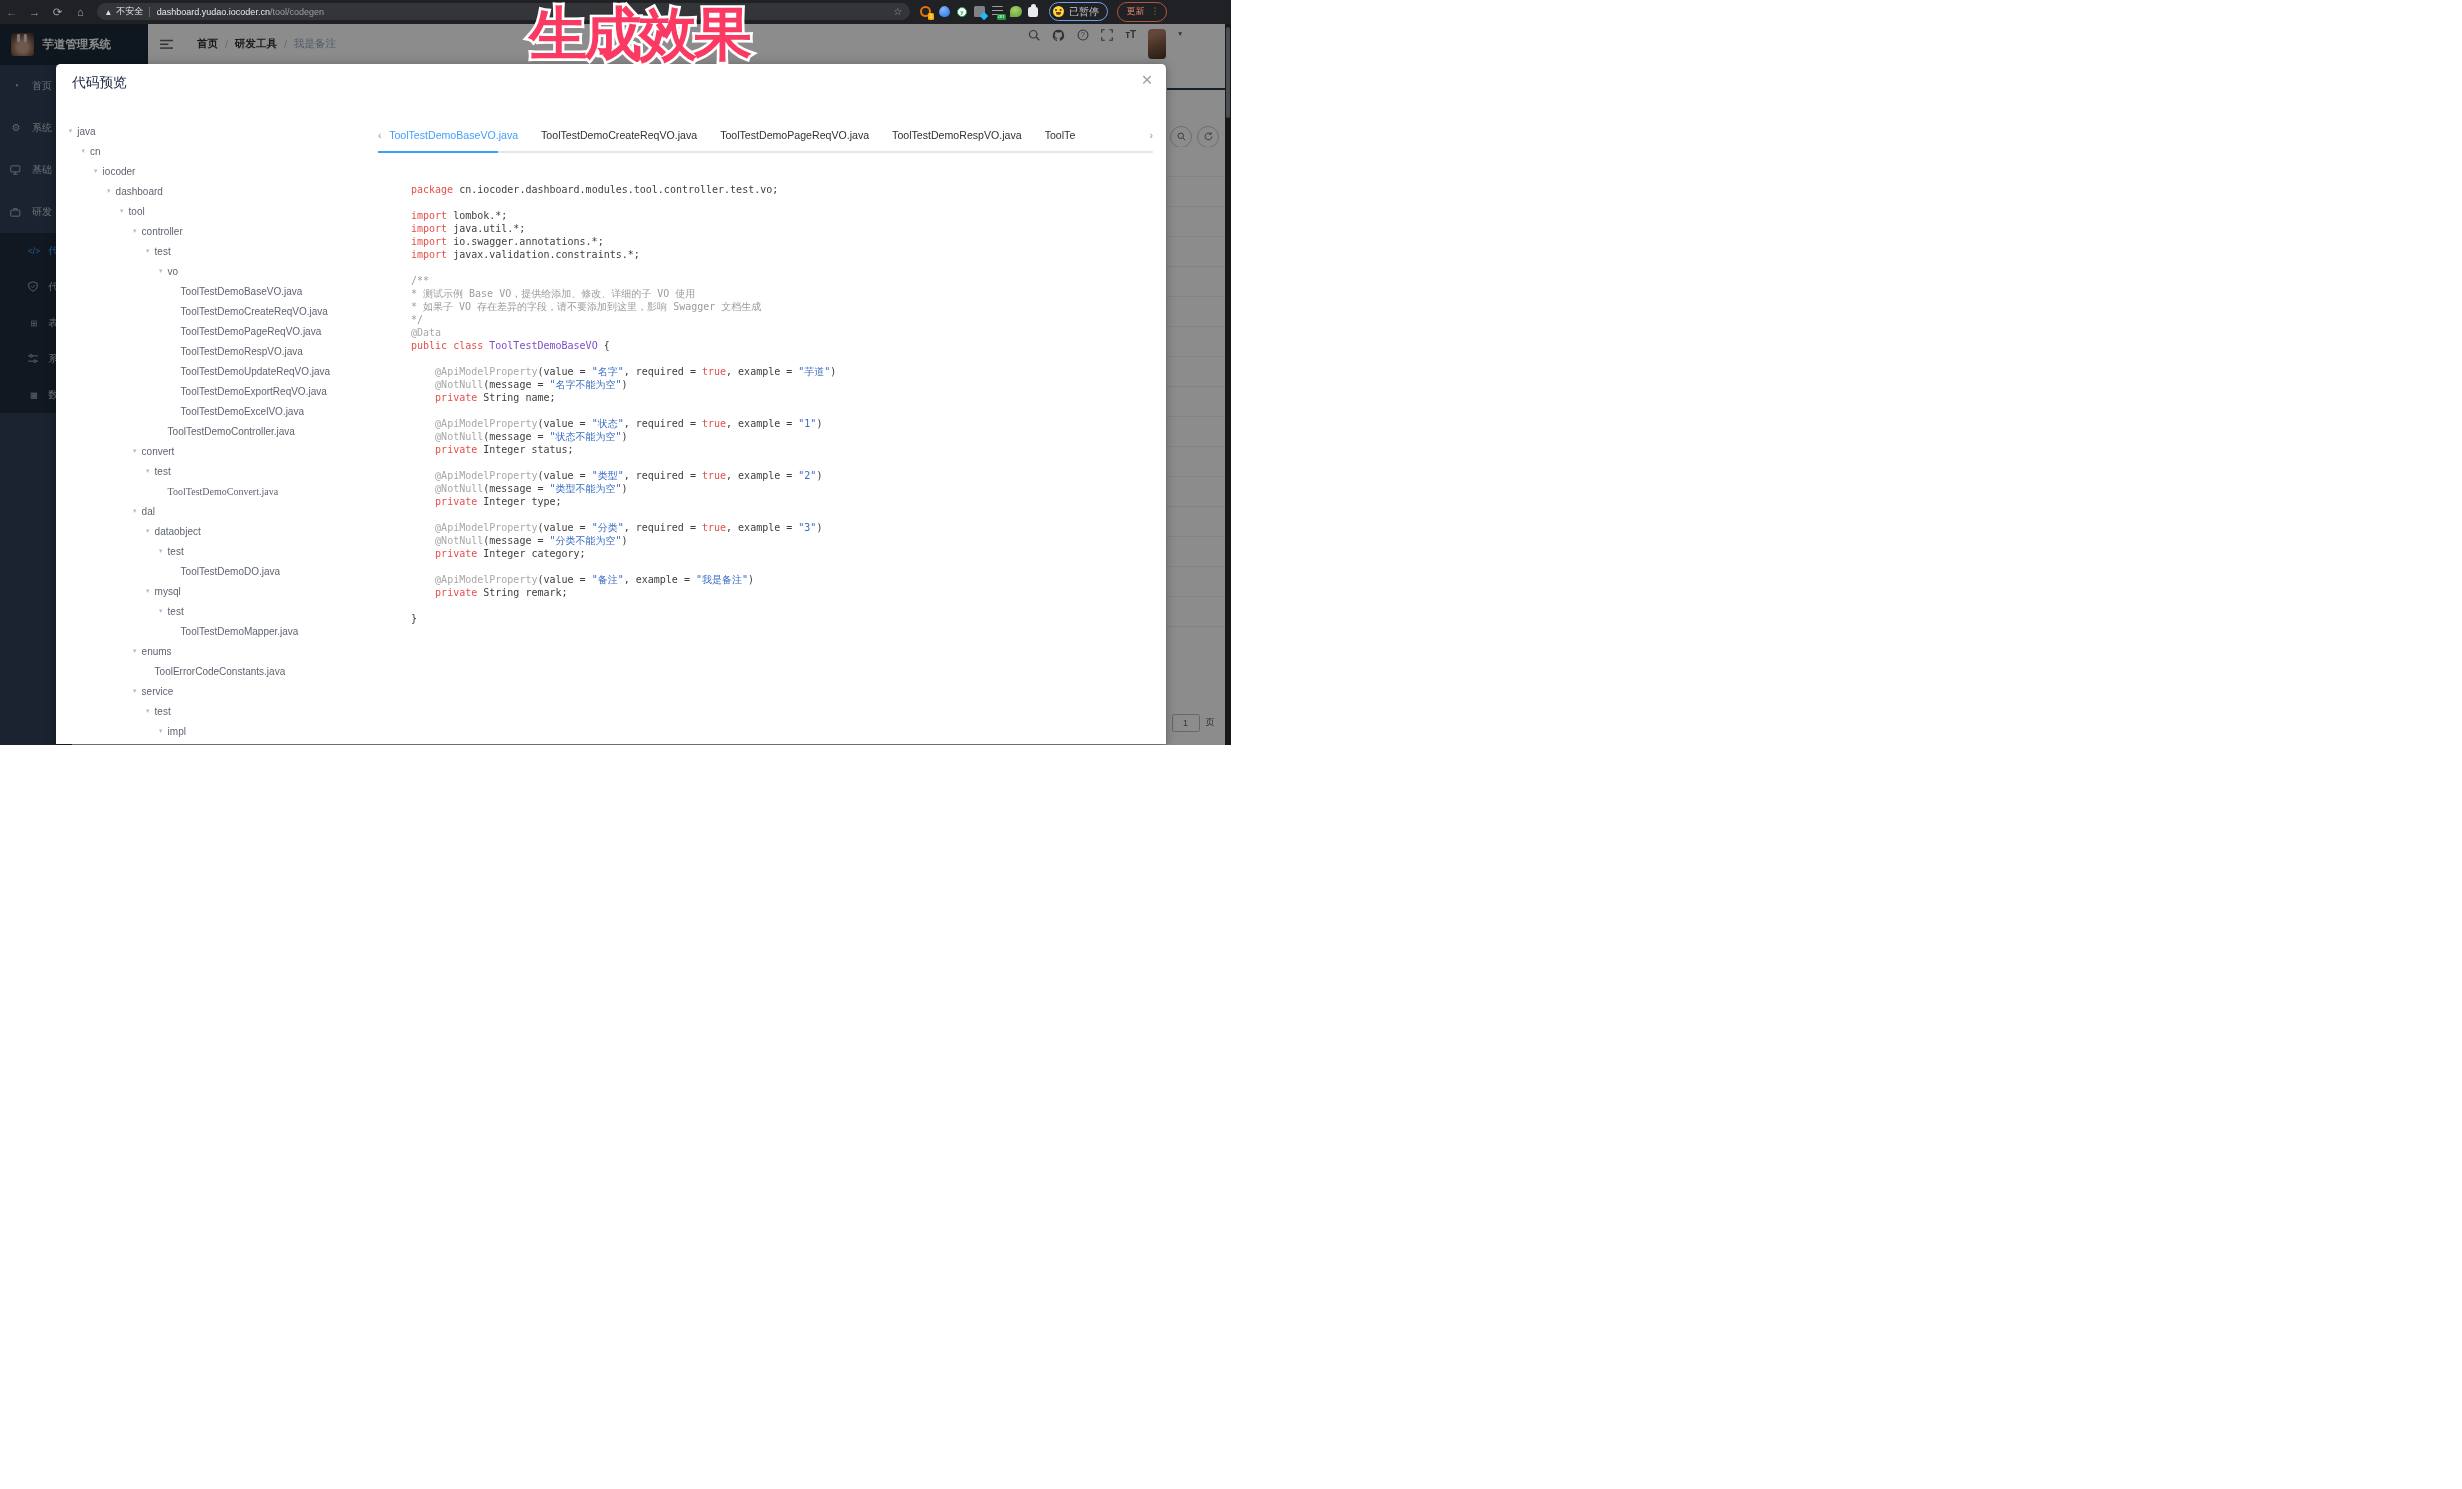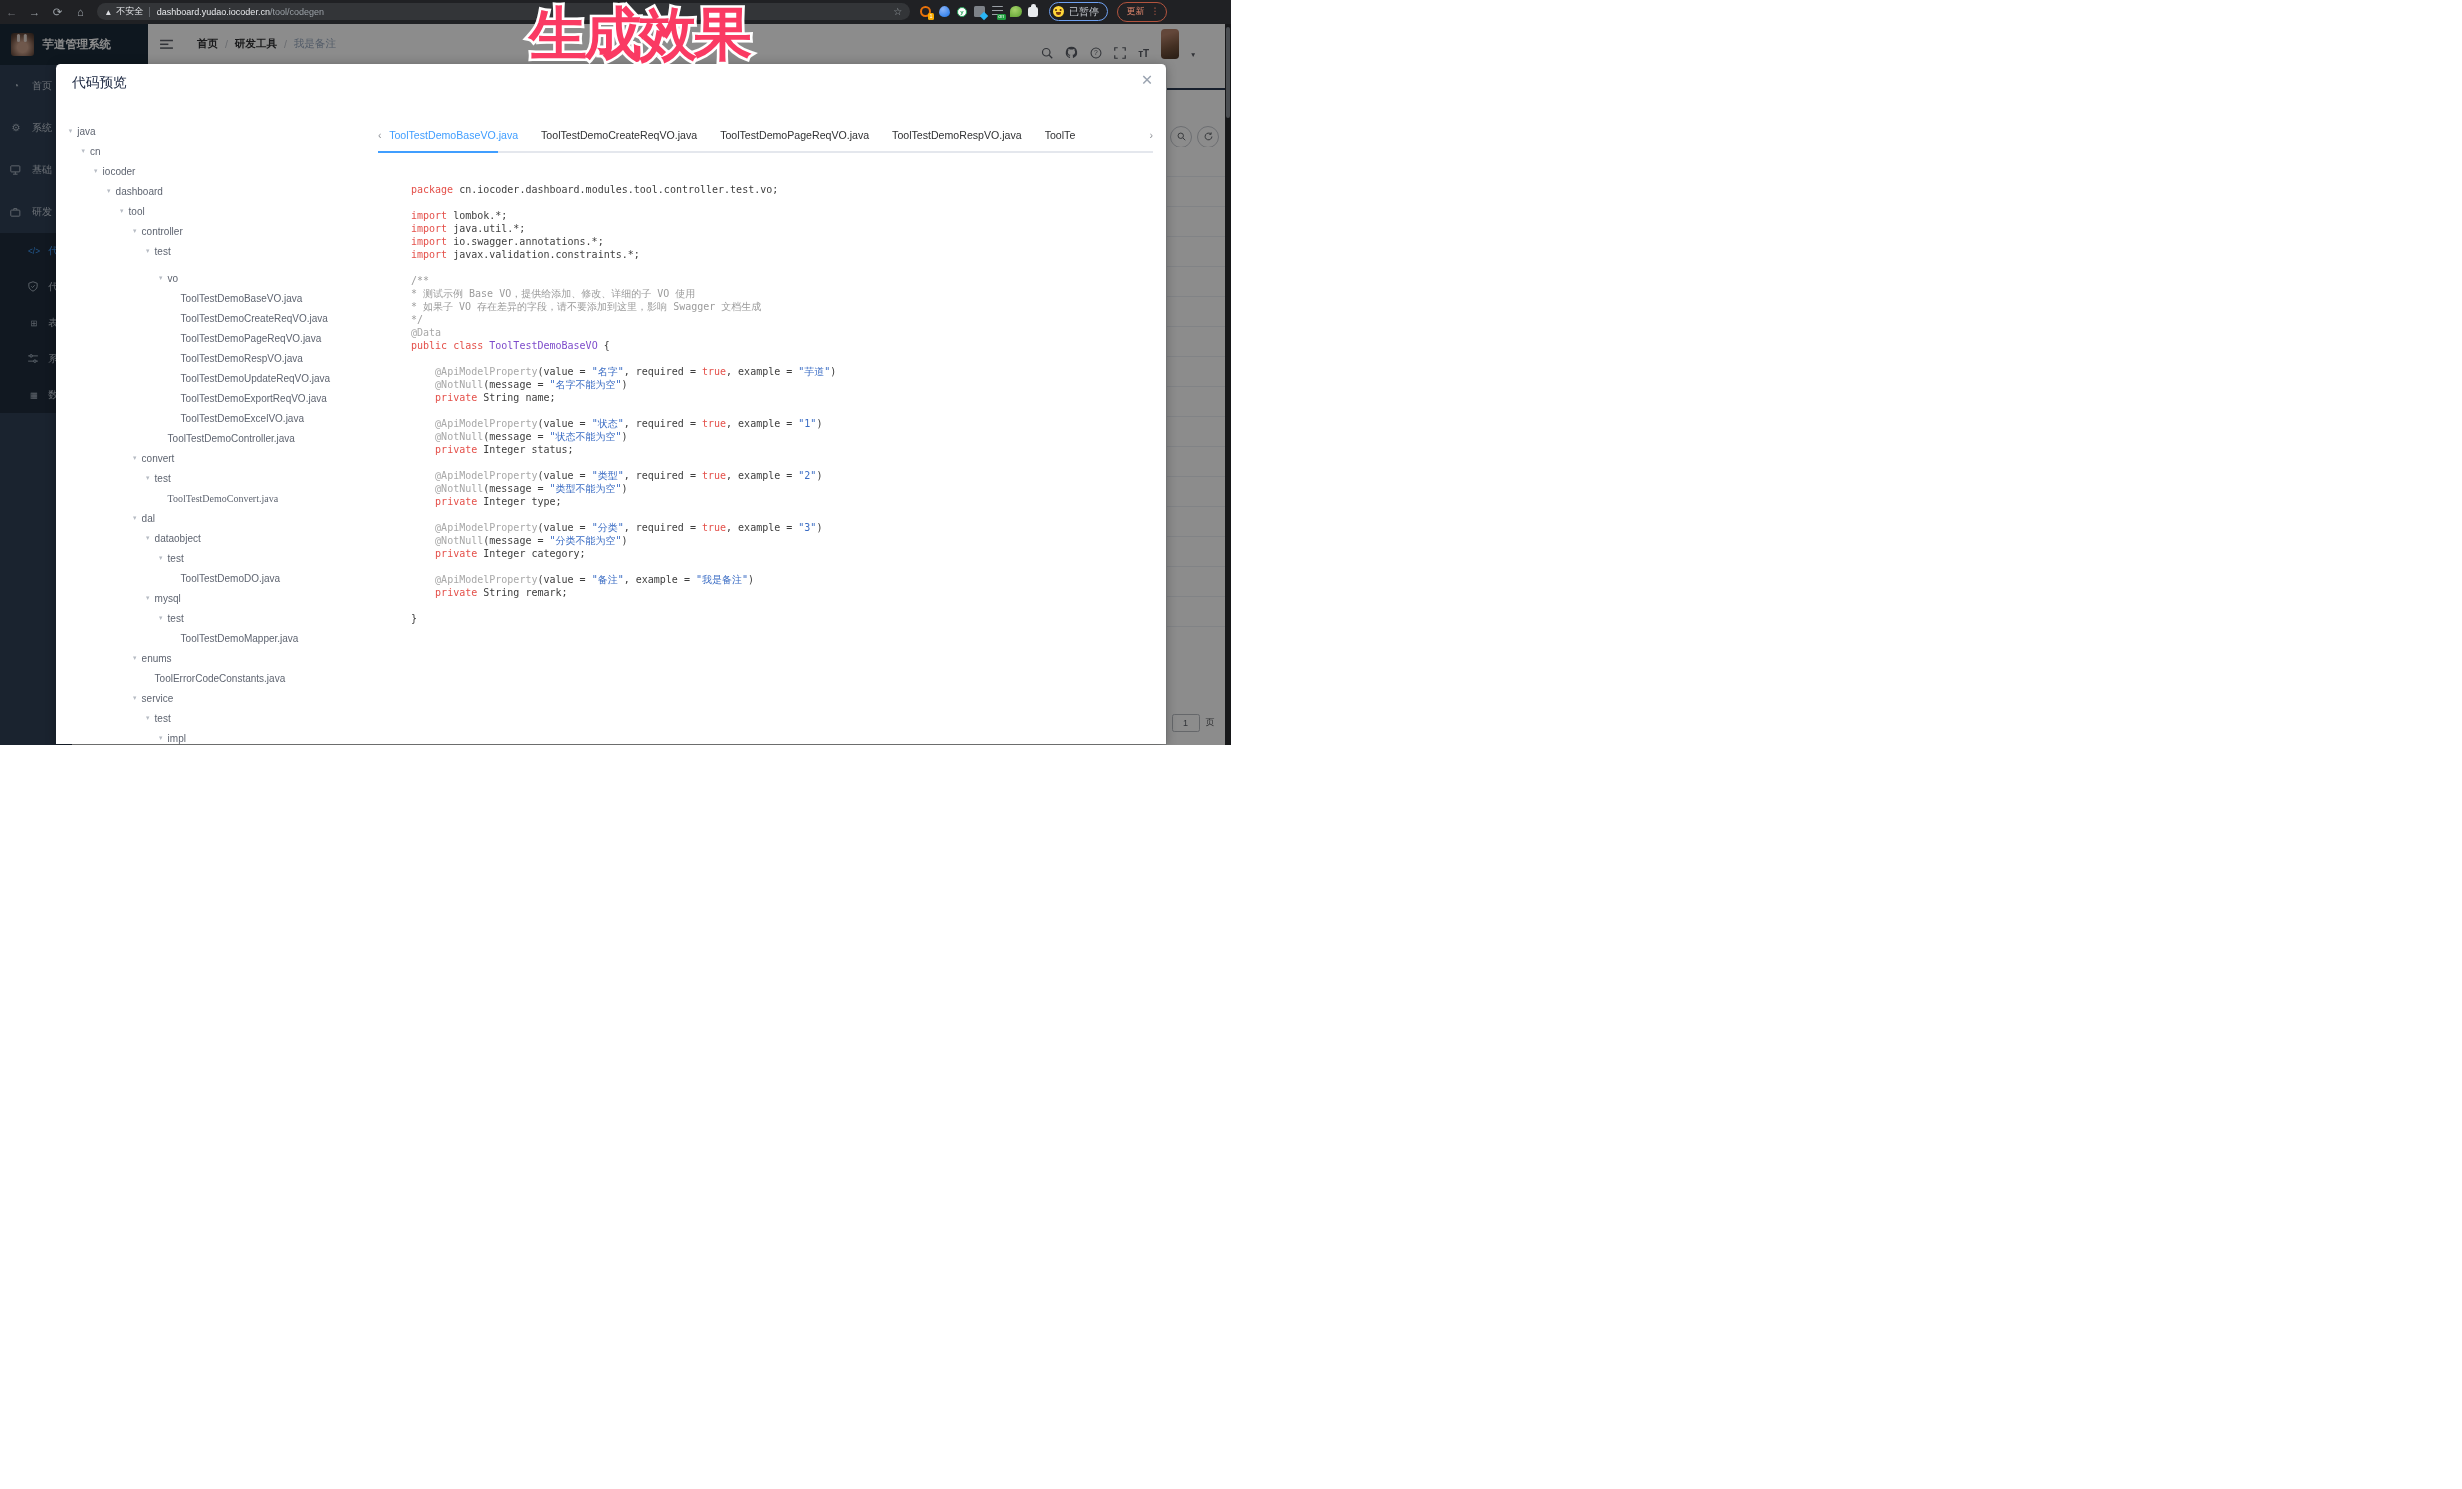--- a/index.html
+++ b/index.html
@@ -42,21 +42,21 @@
   #logo-block{position:absolute;left:0;top:0;width:148px;height:41px;background:#1b2b3a;display:flex;align-items:center;z-index:2;}
   #logo-img{width:23px;height:23px;border-radius:3px;margin-left:10.6px;background:radial-gradient(circle at 50% 62%,#caa08a 28%,#6c4f41 70%,#3c2e26);position:relative;overflow:hidden;}
   #logo-img .ear{position:absolute;top:1.5px;left:6px;width:3px;height:7.6px;background:#e8dcd6;border-radius:3px;box-shadow:6.8px 0 0 #e8dcd6;}
   #app-title{color:#fff;font-size:11.4px;font-weight:600;margin-left:9px;white-space:nowrap;}
   #app-header{position:absolute;left:148px;right:0;top:0;height:41px;background:#fff;display:flex;align-items:center;}
   #hamburger{margin-left:12px;cursor:pointer;}
   .crumbs{margin-left:24px;font-size:10.6px;display:flex;gap:6.8px;align-items:center;}
   .crumbs .lnk{color:#303133;font-weight:600;cursor:pointer;}
   .crumbs .sep{color:#c0c4cc;}
   .crumbs .cur{color:#97a8be;}
-  #hdr-icons{position:absolute;right:36px;display:flex;align-items:flex-end;gap:12px;}
+  #hdr-icons{position:absolute;right:49px;display:flex;align-items:flex-start;gap:12px;}
   .hico{color:#5a5e66;font-size:11.4px;cursor:pointer;display:flex;align-items:center;}
   #hdr-avatar{width:18px;height:30px;border-radius:3.8px;background:linear-gradient(160deg,#b5826a 20%,#7a563f 60%,#4a3527);cursor:pointer;}
   #hdr-caret{color:#5a5e66;font-size:7.6px;cursor:pointer;}
 
   #sidebar{position:absolute;left:0;top:41px;bottom:0;width:72px;background:#304156;overflow:hidden;}
   .s-item{height:42px;display:flex;align-items:center;padding-left:10px;gap:10px;color:#c3cbd6;font-size:10px;white-space:nowrap;cursor:pointer;}
   .s-ico{width:12px;text-align:center;color:#aeb9c6;font-size:10px;flex:0 0 12px;}
   #submenu{background:#1f2d3d;}
   .s-sub{height:36px;display:flex;align-items:center;padding-left:28px;gap:8.3px;color:#c3cbd6;font-size:10px;white-space:nowrap;cursor:pointer;}
   .s-sub .s-ico{font-size:8.3px;}
@@ -334,21 +334,21 @@
           <span class="tree-label">tool</span>
         </div>
         <div class="tree-row" style="padding-left: 69px;">
           <span class="caret">▾</span>
           <span class="tree-label">controller</span>
         </div>
         <div class="tree-row" style="padding-left: 82px;">
           <span class="caret">▾</span>
           <span class="tree-label">test</span>
         </div>
-        <div class="tree-row" style="padding-left: 95px; margin-top: 7px;">
+        <div class="tree-row" style="padding-left: 95px;">
           <span class="caret">▾</span>
           <span class="tree-label">vo</span>
         </div>
         <div class="tree-row" style="padding-left: 108px;">
           <span class="caret hid">▾</span>
           <span class="tree-label">ToolTestDemoBaseVO.java</span>
         </div>
         <div class="tree-row" style="padding-left: 108px;">
           <span class="caret hid">▾</span>
           <span class="tree-label">ToolTestDemoCreateReqVO.java</span>

